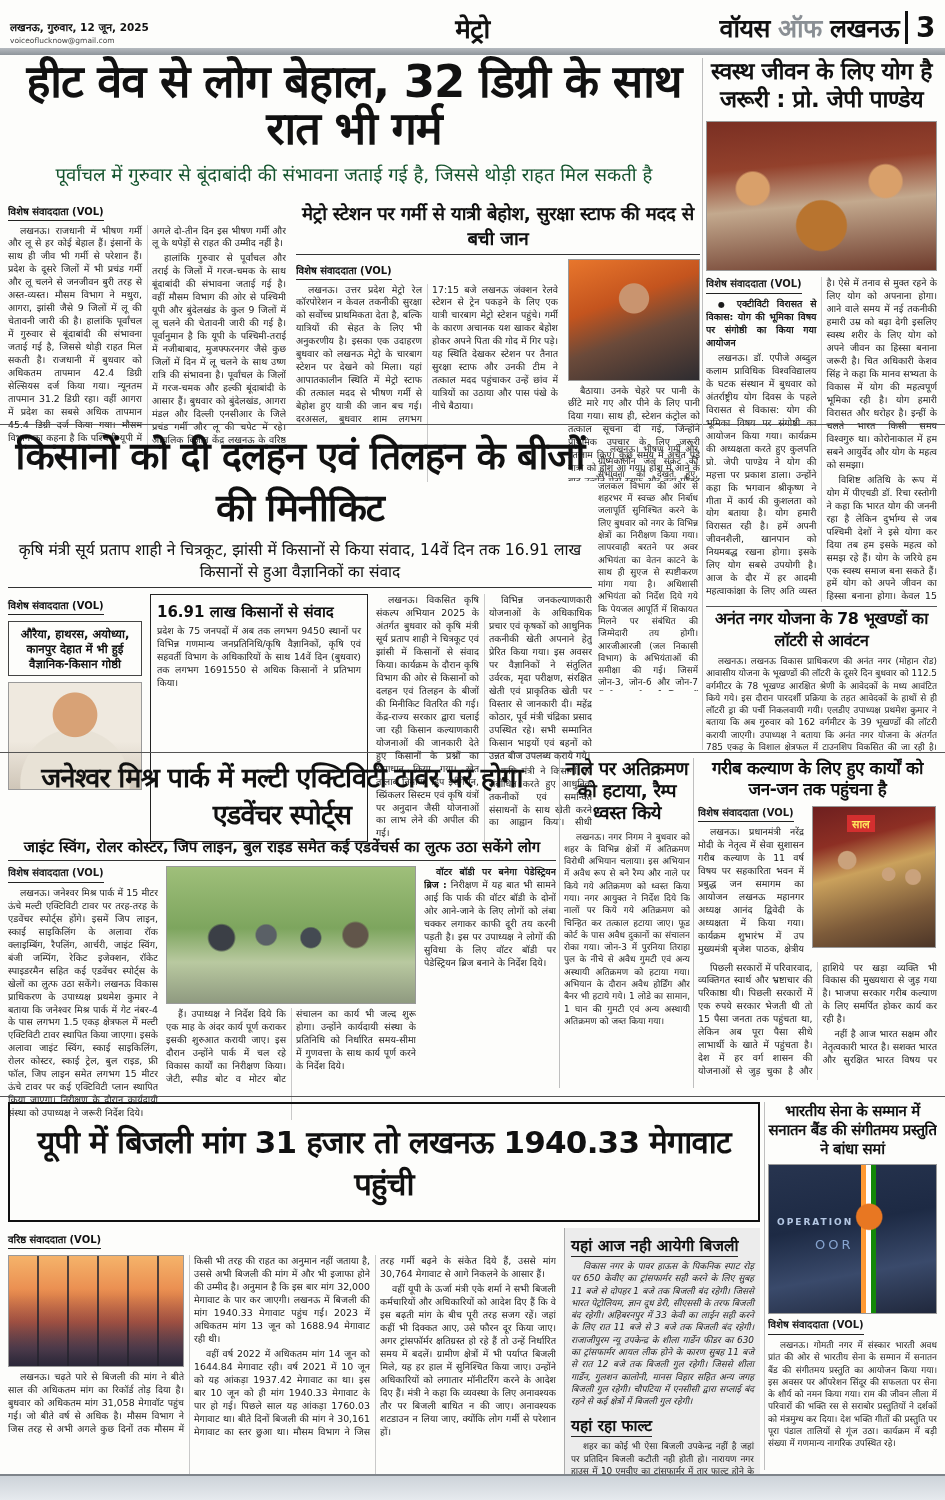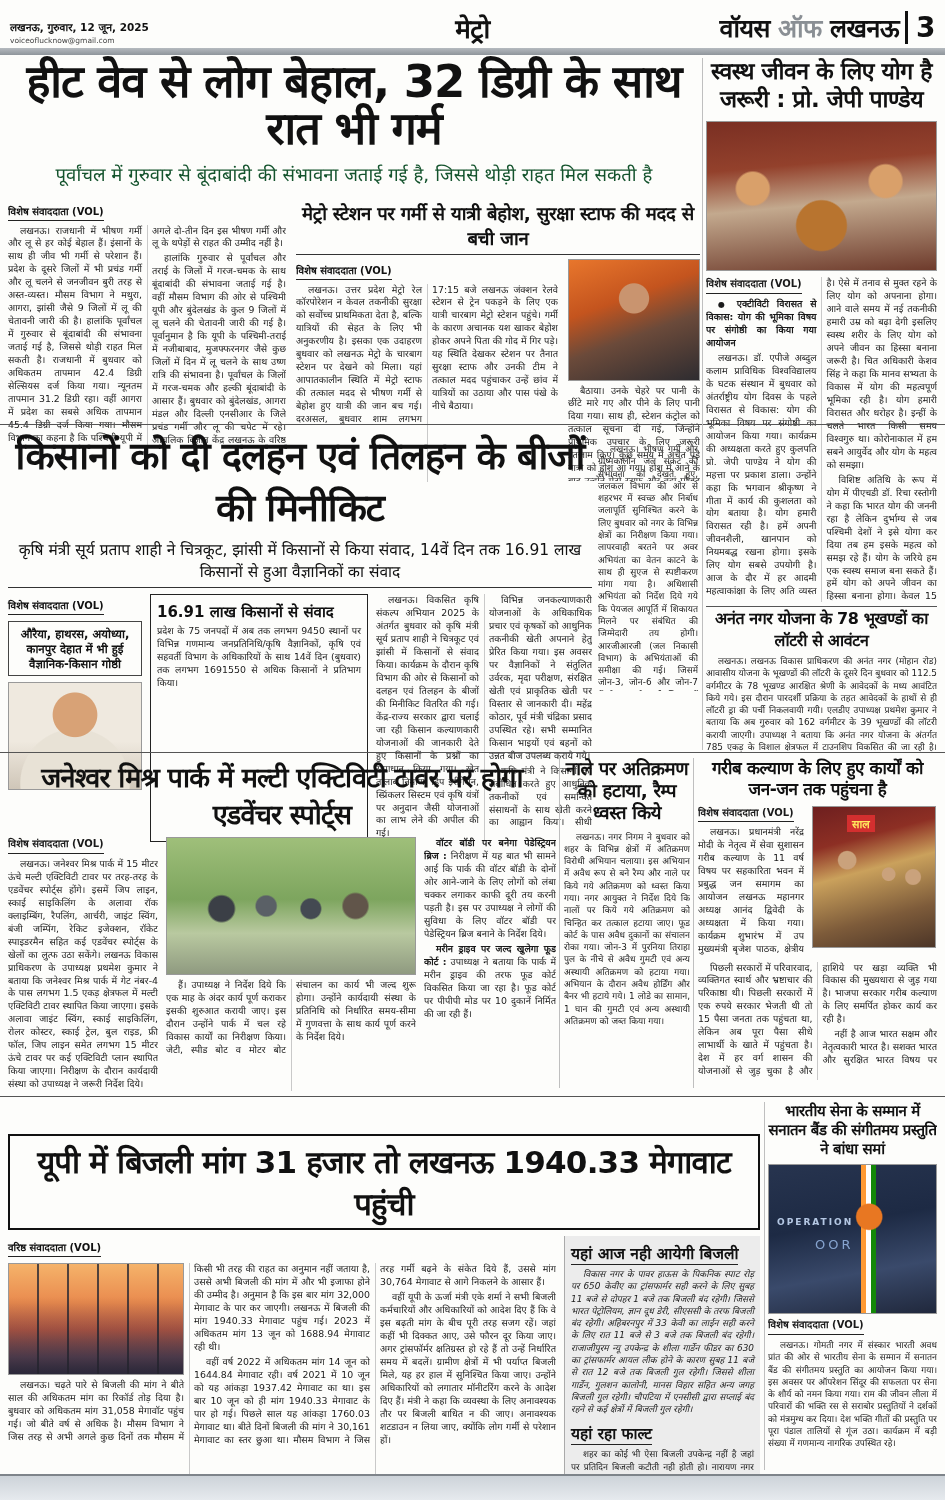--- a/index.html
+++ b/index.html
@@ -104,21 +104,21 @@
   .garib-photo { width:124px; height:142px; margin-left:8px;
     background:
       radial-gradient(circle at 28% 38%, #caa27c 0 7%, transparent 8%),
       radial-gradient(circle at 62% 48%, #caa27c 0 6%, transparent 7%),
       radial-gradient(circle at 82% 50%, #caa27c 0 6%, transparent 7%),
       linear-gradient(165deg,#6e1f1f 0%, #8d2f24 25%, #caa15c 45%, #7d5b3a 75%, #4c3527 100%); }
   .garib-badge { position:absolute; top:8px; left:34px; background:#d32f2f; color:#ffe95e; font-size:11px; font-weight:bold; padding:1px 5px; }
   .garib-bottom { margin-top:6px; height:118px; overflow:hidden; }
   
   .power-art { position:absolute; top:1102px; left:8px; width:752px; }
-  .power-headbox { border:2px solid #111; padding:4px 4px; text-align:center; font-size:31px; font-weight:bold; letter-spacing:-0.8px;margin-top:32px; }
+  .power-headbox { border:2px solid #111; padding:16px 4px; text-align:center; font-size:31px; font-weight:bold; letter-spacing:-0.8px; }
   .power-row { display:flex; margin-top:6px; }
   .power-main { width:548px; }
   .power-body-wrap { margin-top:2px; height:300px; overflow:hidden; }
   .power-photo { width:100%; height:112px; margin-bottom:4px;
     background:
       linear-gradient(transparent 0 30%, rgba(30,30,40,.55) 95%),
       repeating-linear-gradient(90deg, transparent 0 28px, rgba(40,40,50,.8) 28px 30px),
       linear-gradient(#f5b36a 0%, #e98a4e 35%, #c9604a 60%, #705066 85%, #3c3550 100%); }
   .power-gray { width:196px; margin-left:8px; background:#ececec; border-left:1px solid #aaa; padding:6px; height:308px; overflow:hidden; }
   .power-subtitle { font-size:15.5px; font-weight:bold; border-bottom:1px solid #222; display:inline-block; margin-bottom:3px; }
@@ -233,34 +233,34 @@
       <p>लखनऊ। लखनऊ विकास प्राधिकरण की अनंत नगर (मोहान रोड) आवासीय योजना के भूखण्डों की लॉटरी के दूसरे दिन बुधवार को 112.5 वर्गमीटर के 78 भूखण्ड आरक्षित श्रेणी के आवेदकों के मध्य आवंटित किये गये। इस दौरान पारदर्शी प्रक्रिया के तहत आवेदकों के हाथों से ही लॉटरी ड्रा की पर्ची निकलवायी गयी। एलडीए उपाध्यक्ष प्रथमेश कुमार ने बताया कि अब गुरुवार को 162 वर्गमीटर के 39 भूखण्डों की लॉटरी करायी जाएगी। उपाध्यक्ष ने बताया कि अनंत नगर योजना के अंतर्गत 785 एकड़ के विशाल क्षेत्रफल में टाउनशिप विकसित की जा रही है। जिसमें लगभग डेढ़ लाख लोगों के आशियाने का सपना साकार होगा। योजना का विकास अंतरराष्ट्रीय मानकों के अंतर्गत ग्रिड पैटर्न पर किया जा रहा है। जिसमें चौड़ी सड़कों के साथ निर्बाध विद्युत आपूर्ति के लिए भूमिगत केबल बिछायी जाएंगी। अपर सचिव ज्ञानेन्द्र वर्मा ने बताया कि भूखण्डों की लॉटरी इंदिरा गांधी प्रतिष्ठान के मकरंदी हॉल में आवेदकों की उपस्थिति में करायी जा रही है। बुधवार को 112.5 वर्गमीटर के 78 भूखण्डों की लॉटरी आरक्षित श्रेणी के 3,055 आवेदकों के मध्य करायी गयी।</p>
     </div>
   </div>
 
   <div class="hline" style="top:752px;"></div>
   <div class="vline" style="left:559px; top:758px; height:330px;"></div>
   <div class="vline" style="left:693px; top:758px; height:330px;"></div>
 
   <div class="secD">
     <div class="park-headline">जनेश्वर मिश्र पार्क में मल्टी एक्टिविटी टावर पर होगा एडवेंचर स्पोर्ट्स</div>
+    <div class="park-deck">जाइंट स्विंग, रोलर कोस्टर, जिप लाइन, बुल राइड समेत कई एडवेंचर्स का लुत्फ उठा सकेंगे लोग</div>
     <div class="park-grid">
       <div class="park-c1 body-txt">
         <div class="byline">विशेष संवाददाता (VOL)</div>
         <p>लखनऊ। जनेश्वर मिश्र पार्क में 15 मीटर ऊंचे मल्टी एक्टिविटी टावर पर तरह-तरह के एडवेंचर स्पोर्ट्स होंगे। इसमें जिप लाइन, स्काई साइकिलिंग के अलावा रॉक क्लाइम्बिंग, रैपलिंग, आर्चरी, जाइंट स्विंग, बंजी जम्पिंग, रेकिट इजेक्शन, रॉकेट स्पाइडरमैन सहित कई एडवेंचर स्पोर्ट्स के खेलों का लुत्फ उठा सकेंगे। लखनऊ विकास प्राधिकरण के उपाध्यक्ष प्रथमेश कुमार ने बताया कि जनेश्वर मिश्र पार्क में गेट नंबर-4 के पास लगभग 1.5 एकड़ क्षेत्रफल में मल्टी एक्टिविटी टावर स्थापित किया जाएगा। इसके अलावा जाइंट स्विंग, स्काई साइकिलिंग, रोलर कोस्टर, स्काई ट्रेल, बुल राइड, फ्री फॉल, जिप लाइन समेत लगभग 15 मीटर ऊंचे टावर पर कई एक्टिविटी प्लान स्थापित किया जाएगा। निरीक्षण के दौरान कार्यदायी संस्था को उपाध्यक्ष ने जरूरी निर्देश दिये।</p>
       </div>
       <div class="park-c2">
         <div class="photo park-photo"></div>
         <div class="park-c2-txt body-txt cols2">
           <p>हैं। उपाध्यक्ष ने निर्देश दिये कि एक माह के अंदर कार्य पूर्ण कराकर इसकी शुरुआत करायी जाए। इस दौरान उन्होंने पार्क में चल रहे विकास कार्यों का निरीक्षण किया। जेटी, स्पीड बोट व मोटर बोट संचालन का कार्य भी जल्द शुरू होगा। उन्होंने कार्यदायी संस्था के प्रतिनिधि को निर्धारित समय-सीमा में गुणवत्ता के साथ कार्य पूर्ण करने के निर्देश दिये।</p>
         </div>
       </div>
       <div class="park-c3 body-txt">
         <p><span class="sub-lead">वॉटर बॉडी पर बनेगा पेडेस्ट्रियन ब्रिज :</span> <span>निरीक्षण में यह बात भी सामने आई कि पार्क की वॉटर बॉडी के दोनों ओर आने-जाने के लिए लोगों को लंबा चक्कर लगाकर काफी दूरी तय करनी पड़ती है। इस पर उपाध्यक्ष ने लोगों की सुविधा के लिए वॉटर बॉडी पर पेडेस्ट्रियन ब्रिज बनाने के निर्देश दिये।</span></p>
-        <p><span class="sub-lead">मरीन ड्राइव पर जल्द खुलेगा फूड कोर्ट :</span> <span>उपाध्यक्ष ने बताया कि पार्क में मरीन ड्राइव की तरफ फूड कोर्ट विकसित किया जा रहा है। फूड कोर्ट पर पीपीपी मोड पर 10 दुकानें निर्मित की जा रही हैं।</span></p>
       </div>
     </div>
   </div>
 
   <div class="nala-art">
     <div class="nala-headline">नाले पर अतिक्रमण को हटाया, रैम्प ध्वस्त किये</div>
     <div class="nala-body body-txt">
       <p>लखनऊ। नगर निगम ने बुधवार को शहर के विभिन्न क्षेत्रों में अतिक्रमण विरोधी अभियान चलाया। इस अभियान में अवैध रूप से बने रैम्प और नाले पर किये गये अतिक्रमण को ध्वस्त किया गया। नगर आयुक्त ने निर्देश दिये कि नालों पर किये गये अतिक्रमण को चिन्हित कर तत्काल हटाया जाए। फूड कोर्ट के पास अवैध दुकानों का संचालन रोका गया। जोन-3 में पुरनिया तिराहा पुल के नीचे से अवैध गुमटी एवं अन्य अस्थायी अतिक्रमण को हटाया गया। अभियान के दौरान अवैध होर्डिंग और बैनर भी हटाये गये। 1 लोडे का सामान, 1 घान की गुमटी एवं अन्य अस्थायी अतिक्रमण को जब्त किया गया।</p>
     </div>
   </div>

